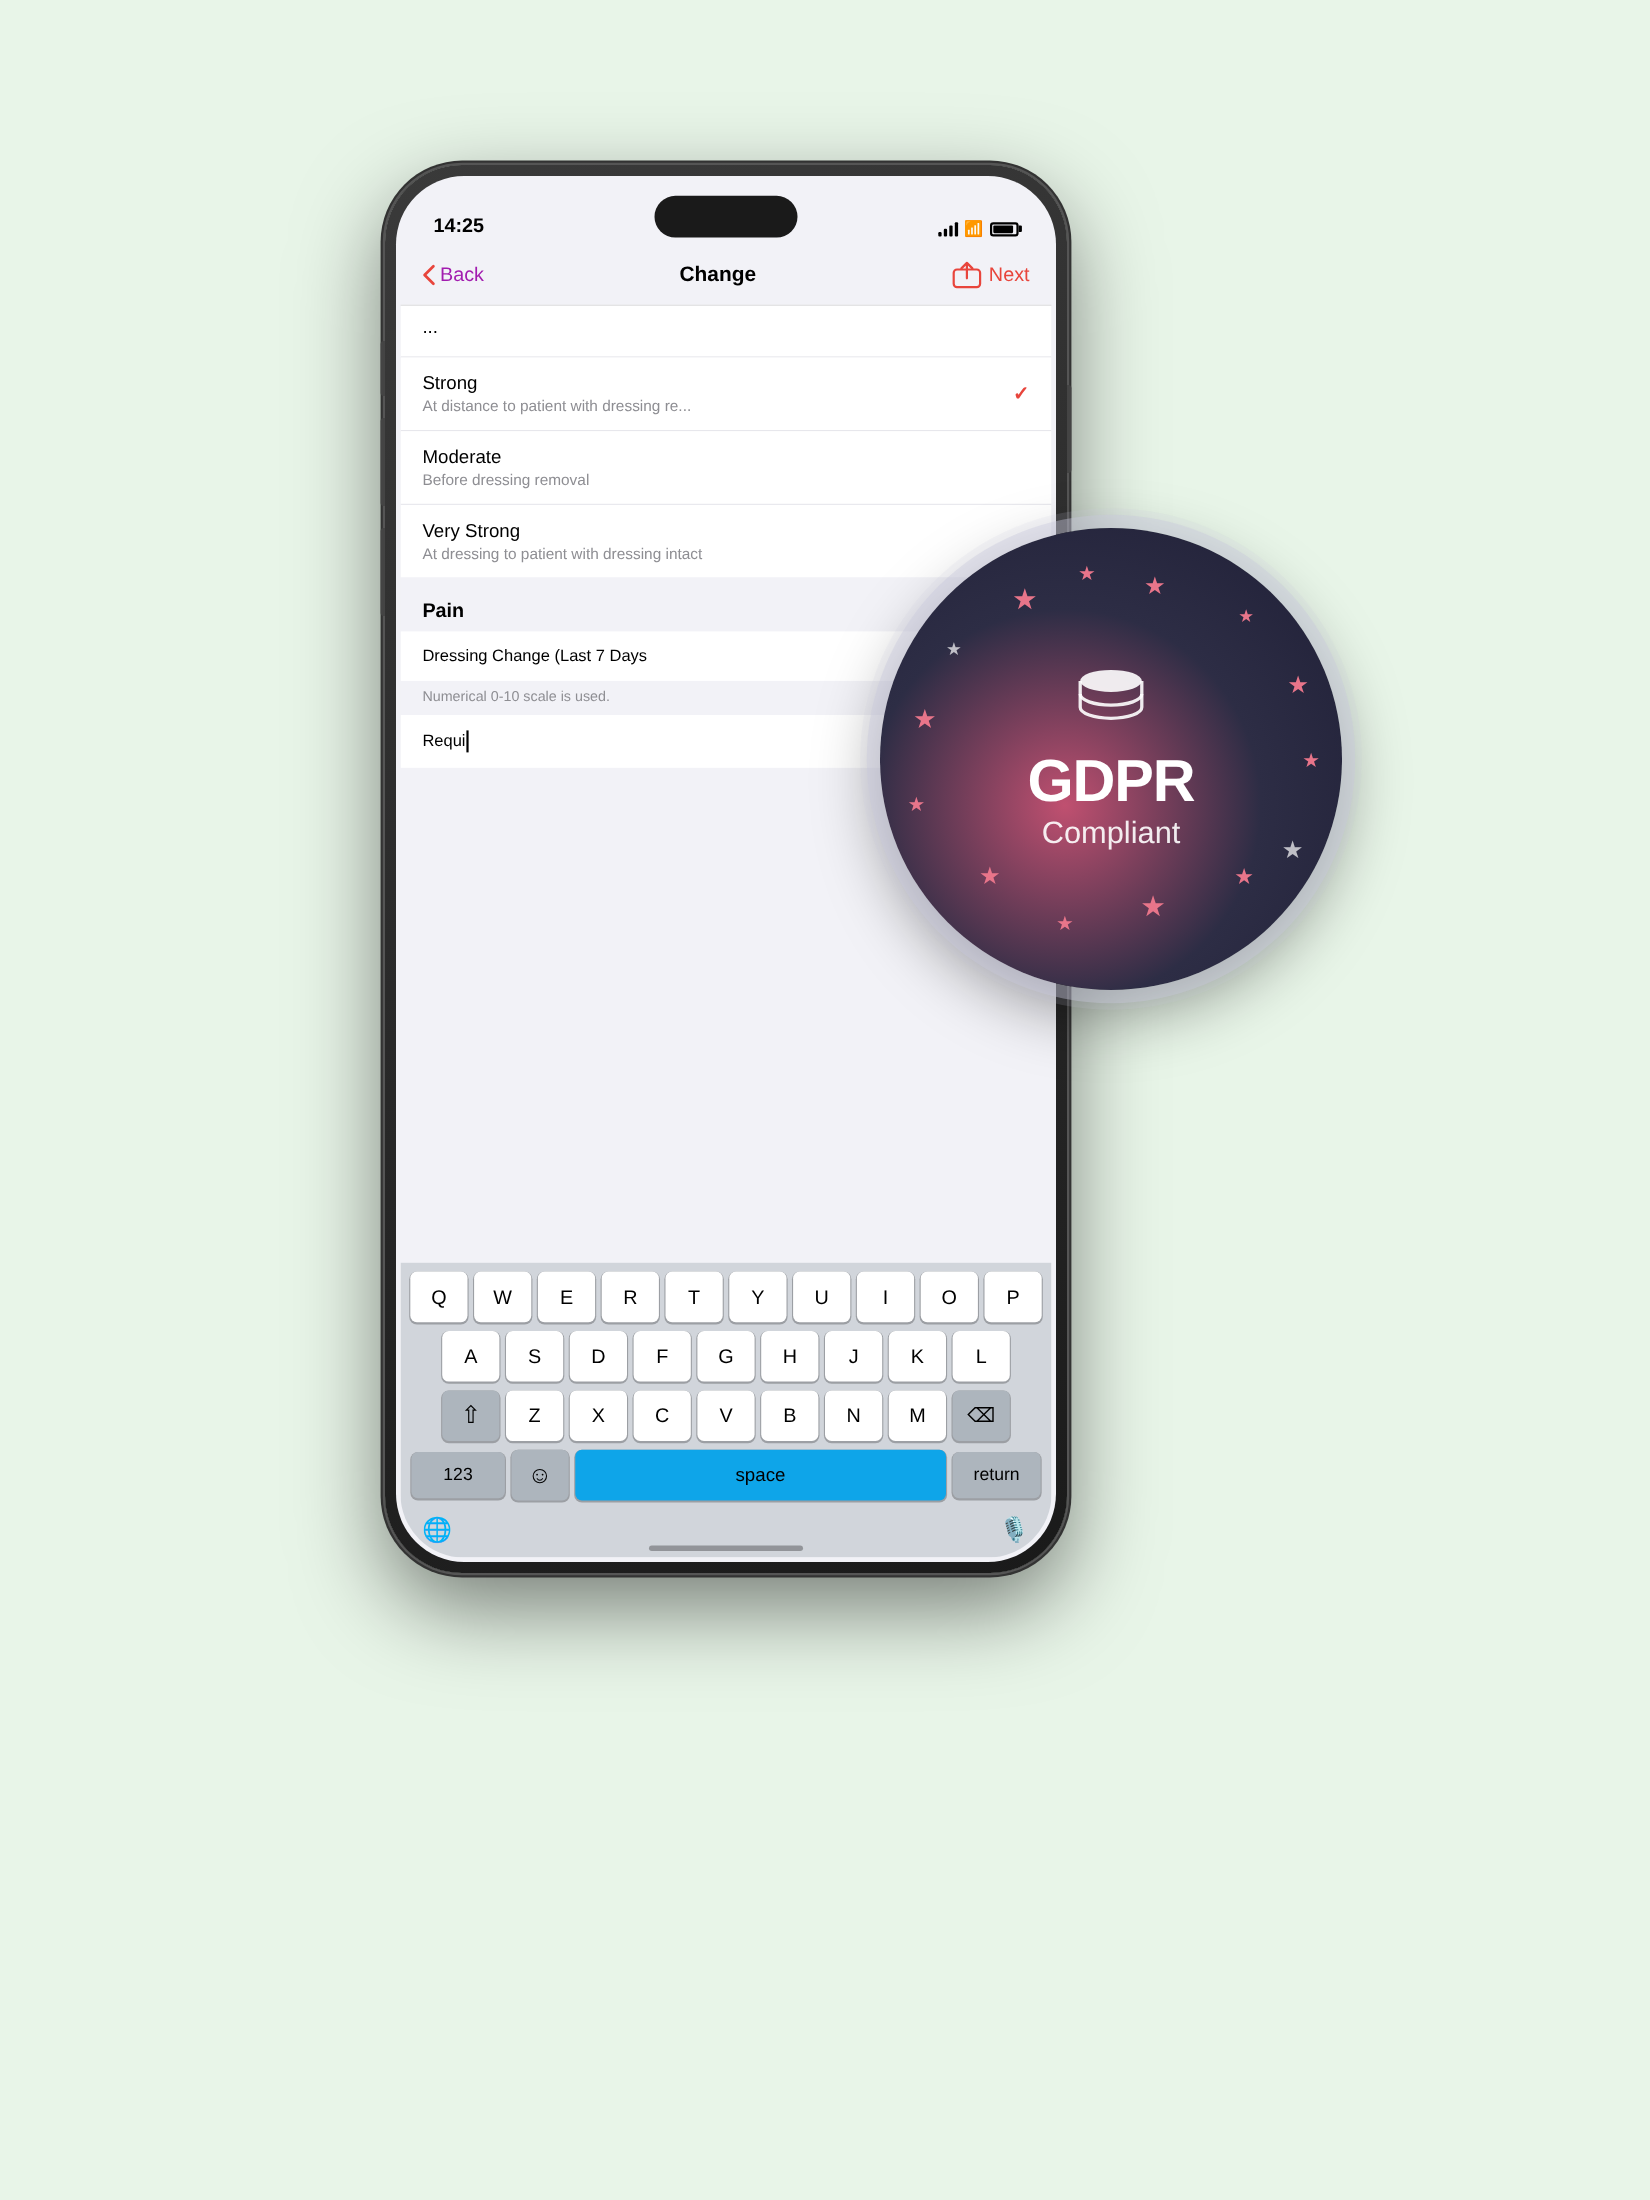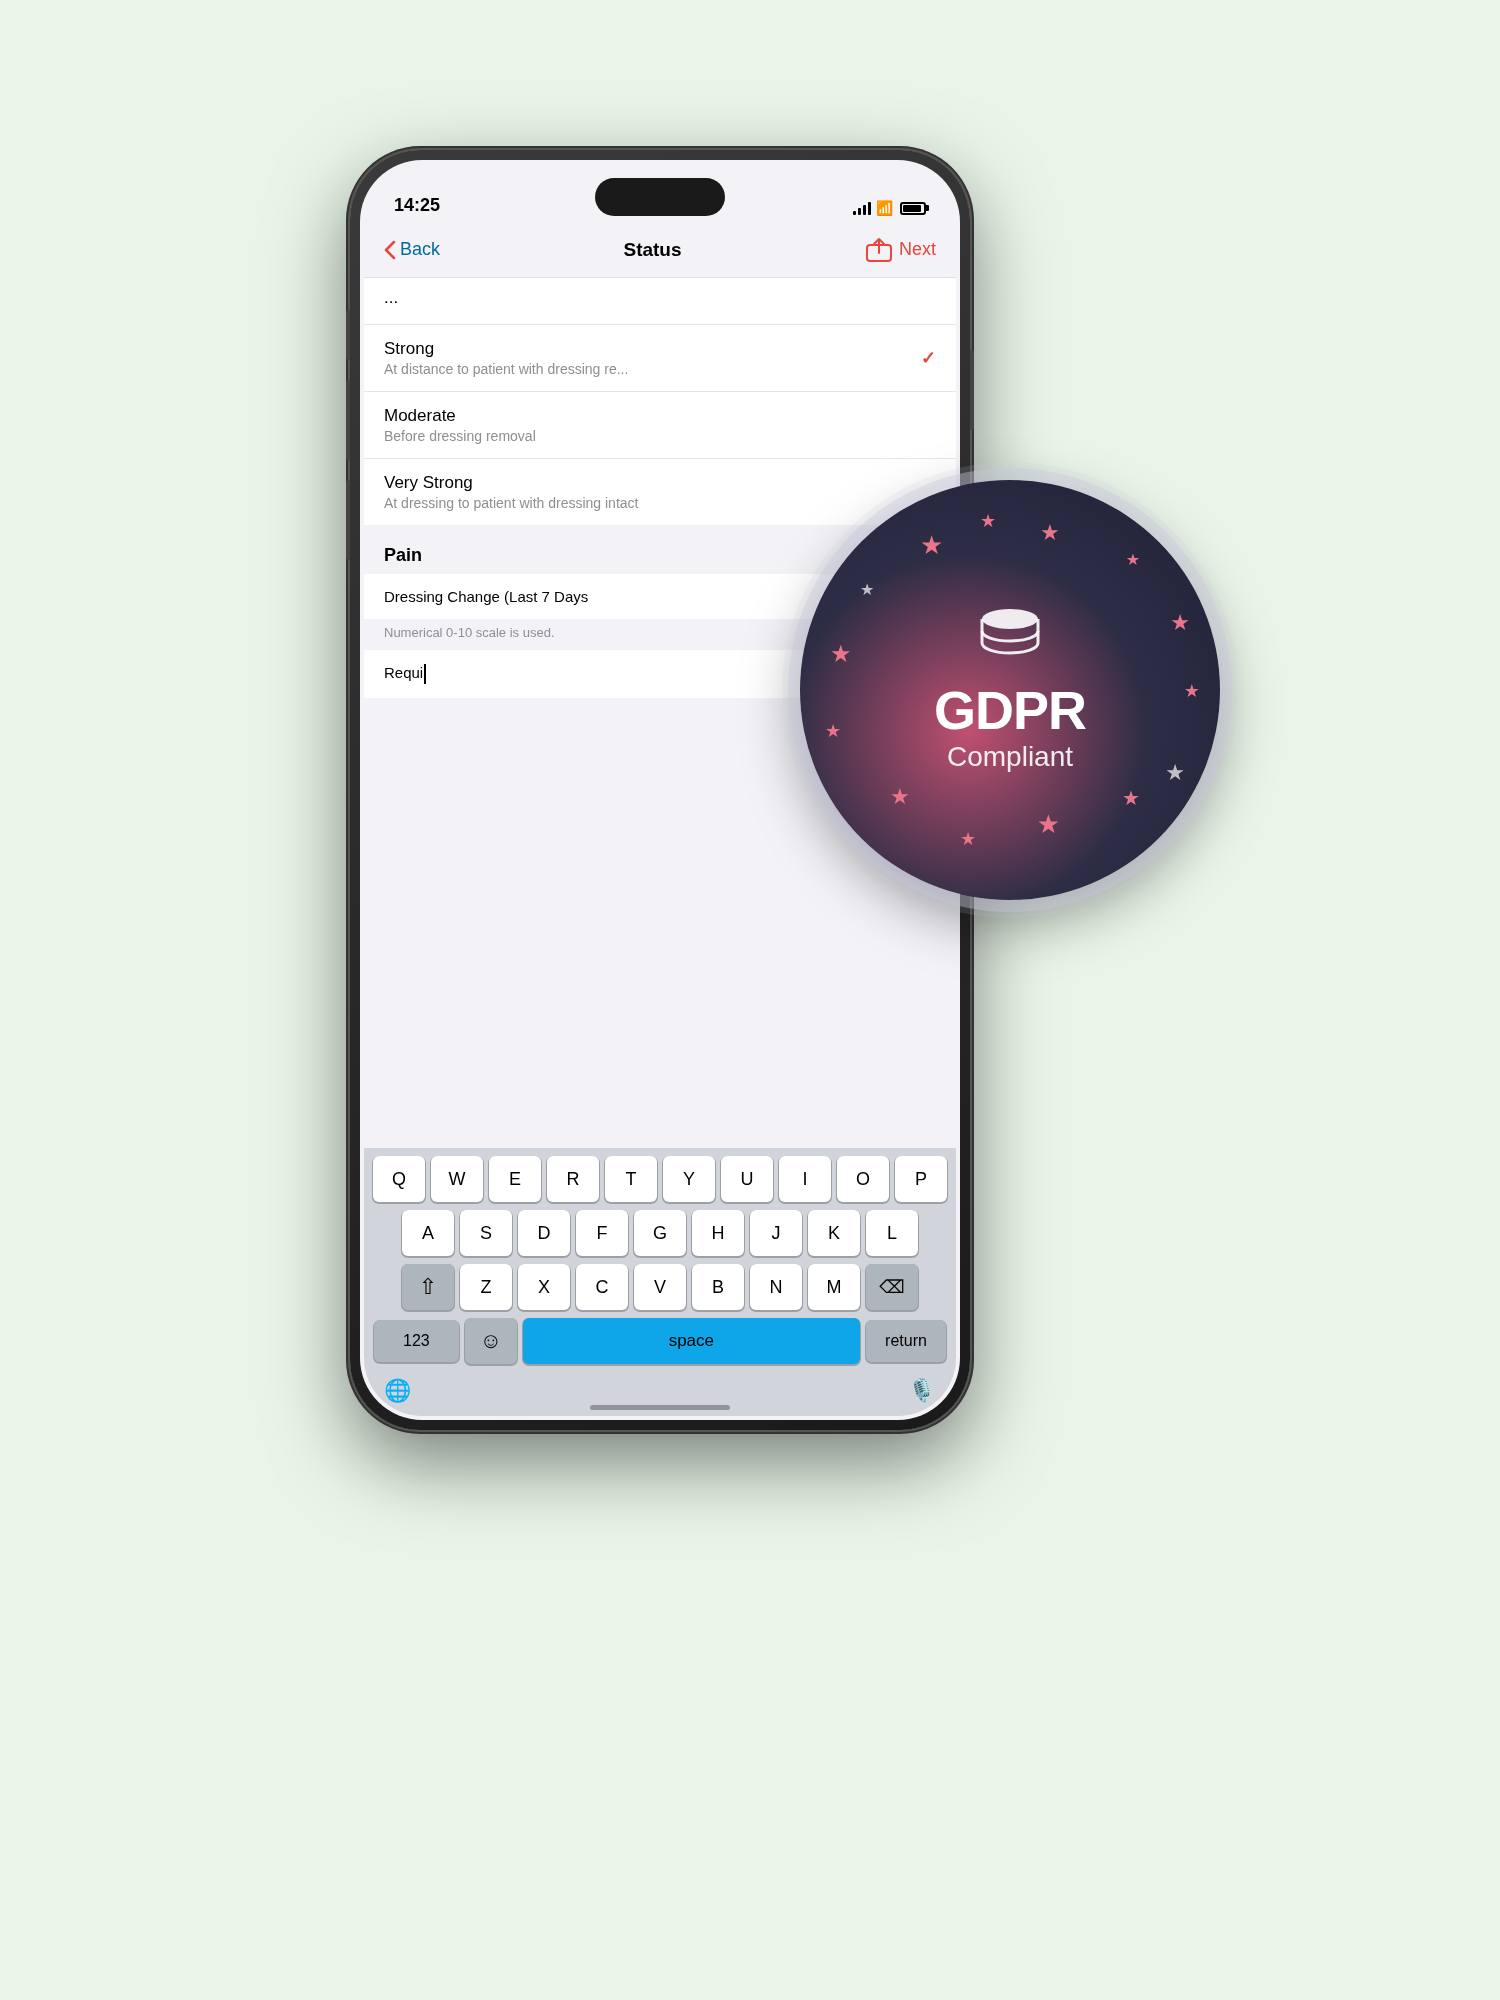--- a/index.html
+++ b/index.html
@@ -209,21 +209,21 @@
       justify-content: space-between;
       padding: 0 20px;
       border-bottom: 1px solid #e0e0e0;
       z-index: 5;
     }
 
     .nav-back {
       display: flex;
       align-items: center;
       gap: 4px;
-      color: #0369a1;
+      color: #a21caf;
       font-size: 18px;
     }
 
     .nav-title {
       font-size: 19px;
       font-weight: 700;
       color: #000;
     }
 
     .nav-next {
@@ -497,21 +497,21 @@
         </div>
       </div>
 
       <div class="nav-bar">
         <div class="nav-back">
           <svg width="12" height="20" viewBox="0 0 12 20" fill="none">
             <path d="M10 2L2 10L10 18" stroke="#e8453c" stroke-width="2.5" stroke-linecap="round" stroke-linejoin="round"></path>
           </svg>
           <span>Back</span>
         </div>
-        <span class="nav-title">Status</span>
+        <span class="nav-title">Change</span>
         <div class="nav-next">
           <svg width="28" height="26" viewBox="0 0 28 26" fill="none">
             <rect x="2" y="8" width="24" height="16" rx="3" stroke="#e8453c" stroke-width="2"></rect>
             <path d="M14 2v14M9 7l5-5 5 5" stroke="#e8453c" stroke-width="2" stroke-linecap="round" stroke-linejoin="round"></path>
           </svg>
           <span>Next</span>
         </div>
       </div>
 
       <div class="scroll-content">

